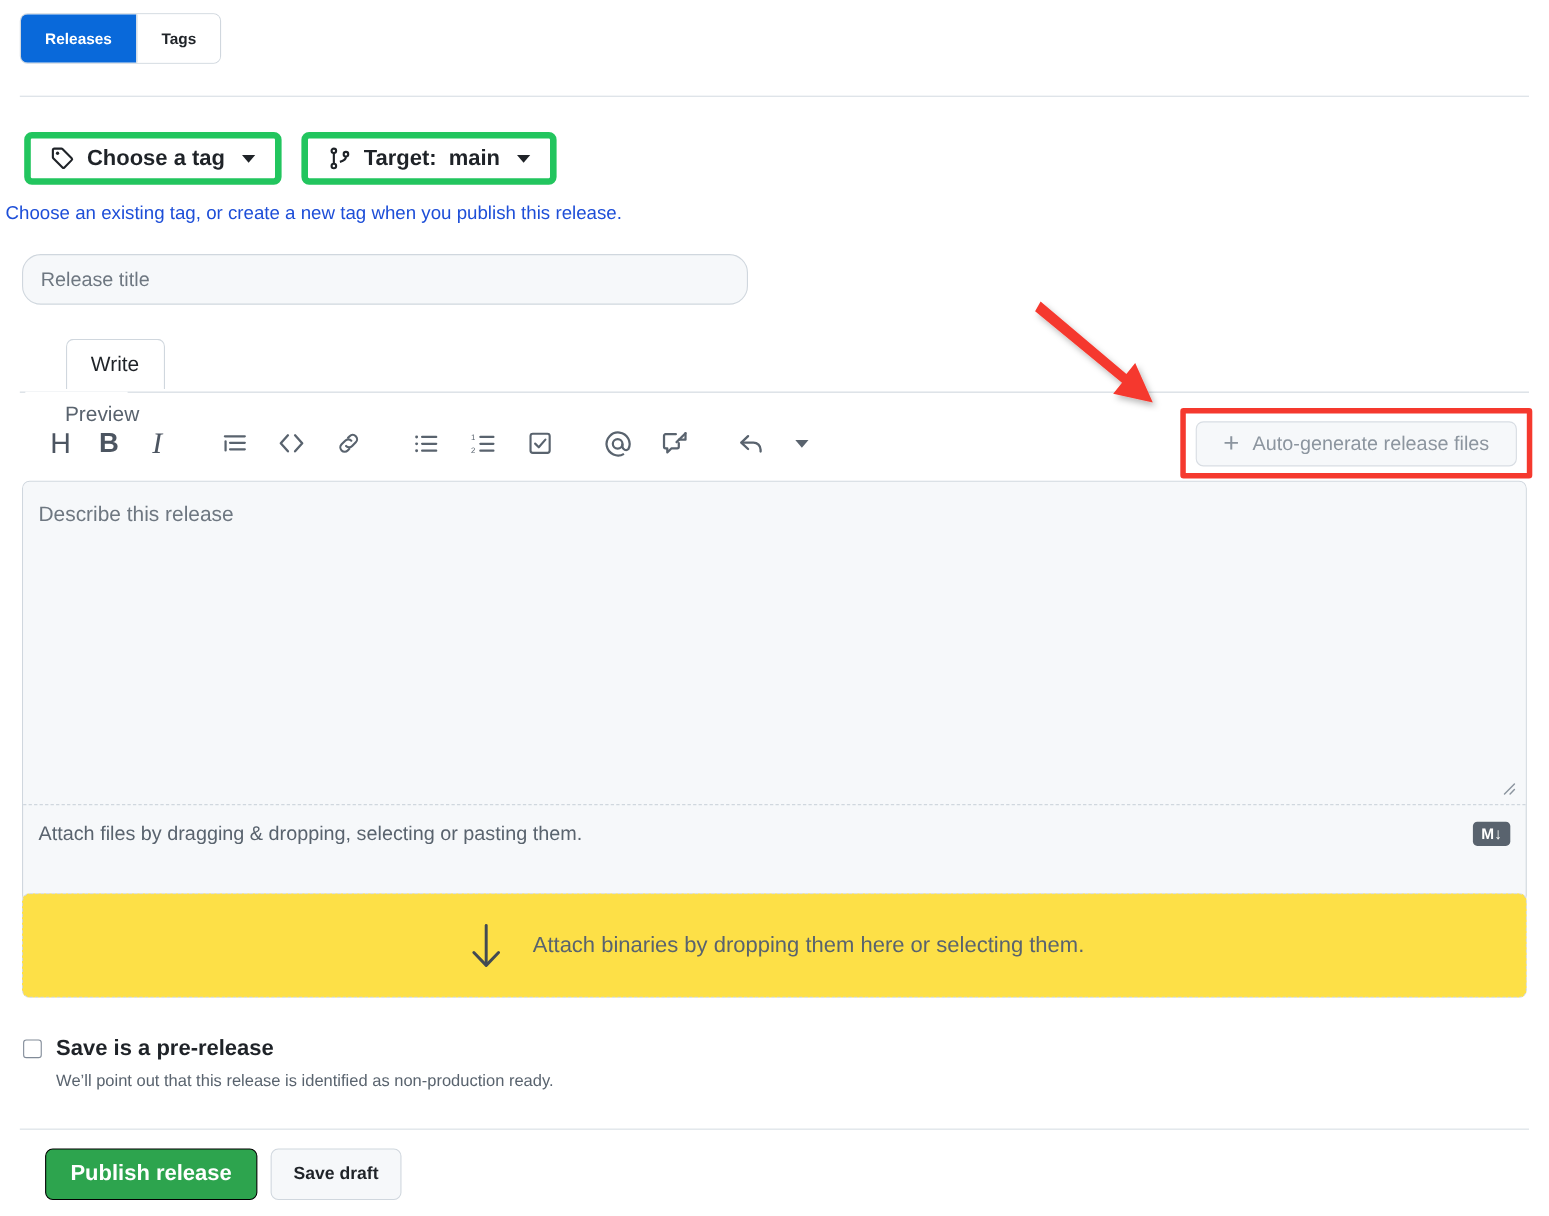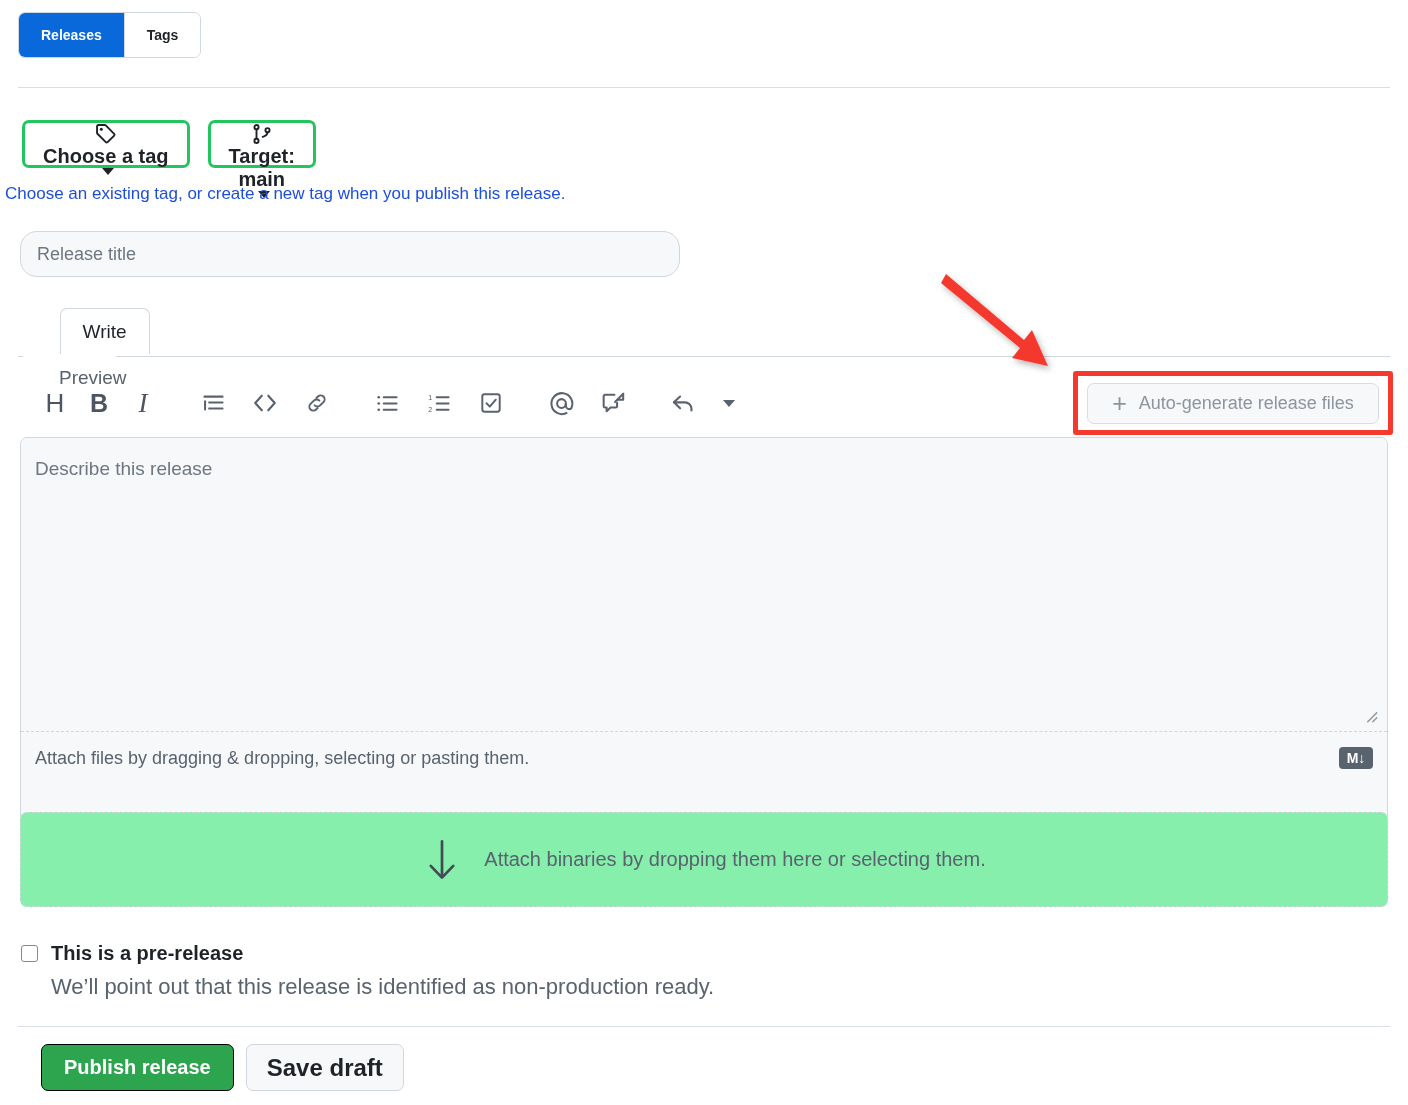--- a/index.html
+++ b/index.html
@@ -67,32 +67,32 @@
   .selector-row {
     position: absolute;
     left: 22px;
     top: 120px;
     display: flex;
     gap: 18px;
   }
   .btn-select {
     display: flex;
     align-items: center;
+    gap: 11px;
     height: 48px;
     padding: 0 18px;
-    border: 3px solid #22c55e;
+    border: 6px solid #22c55e;
     border-radius: 7px;
     background: #ffffff;
     font-size: 20px;
     font-weight: bold;
     color: #1f2328;
     cursor: pointer;
     box-sizing: border-box;
     white-space: nowrap;
-    flex-direction: column;
   }
   .btn-select .lbl-muted {
     font-weight: bold;
     color: #1f2328;
   }
   .caret {
     width: 0; height: 0;
     border-left: 6px solid transparent;
     border-right: 6px solid transparent;
     border-top: 7px solid #1f2328;
@@ -316,21 +316,21 @@
   
   .dropzone {
     position: absolute;
     left: 20px;
     top: 812px;
     width: 1368px;
     height: 95px;
     box-sizing: border-box;
     border: 1px dashed #d0d7de;
     border-radius: 7px;
-    background: #86efac;
+    background: #fde047;
     display: flex;
     align-items: center;
     justify-content: center;
     gap: 22px;
     cursor: pointer;
   }
   .dropzone-text {
     font-size: 20px;
     color: #59636e;
     white-space: nowrap;
@@ -362,21 +362,21 @@
   .pr-label {
     font-size: 20px;
     font-weight: bold;
     color: #1f2328;
     cursor: pointer;
     white-space: nowrap;
   }
   .pr-sub {
     margin-top: 9px;
     margin-left: 30px;
-    font-size: 22px;
+    font-size: 15px;
     color: #59636e;
     white-space: nowrap;
   }
 
   
   .actions {
     position: absolute;
     left: 20px;
     top: 1044px;
     display: flex;
@@ -397,21 +397,21 @@
     font-family: "Liberation Sans", sans-serif;
     margin-left: 21px;
   }
   .btn-draft {
     height: 47px;
     padding: 0 20px;
     border: 1px solid #d0d7de;
     border-radius: 7px;
     background: #f6f8fa;
     color: #1f2328;
-    font-size: 24px;
+    font-size: 16px;
     font-weight: bold;
     cursor: pointer;
     box-sizing: border-box;
     white-space: nowrap;
     font-family: "Liberation Sans", sans-serif;
   }
 
   
   .arrow-anno {
     position: absolute;
@@ -590,21 +590,21 @@
         <path d="M8 1.4v14.4"></path>
         <path d="M3.4 11.4 8 16.2l4.6-4.8"></path>
       </svg>
     </span>
     <span class="dropzone-text">Attach binaries by dropping them here or selecting them.</span>
   </div>
 
   <div class="prerelease">
     <div class="pr-row">
       <input type="checkbox" class="pr-check" id="pr-cb" style="">
-      <label class="pr-label" for="pr-cb">This is a pre-release</label>
+      <label class="pr-label" for="pr-cb">Save is a pre-release</label>
     </div>
     <div class="pr-sub">We’ll point out that this release is identified as non-production ready.</div>
   </div>
 
   <div class="rule rule-bottom"></div>
 
   <div class="actions">
     <button class="btn-publish">Publish release</button>
     <button class="btn-draft">Save draft</button>
   </div>

